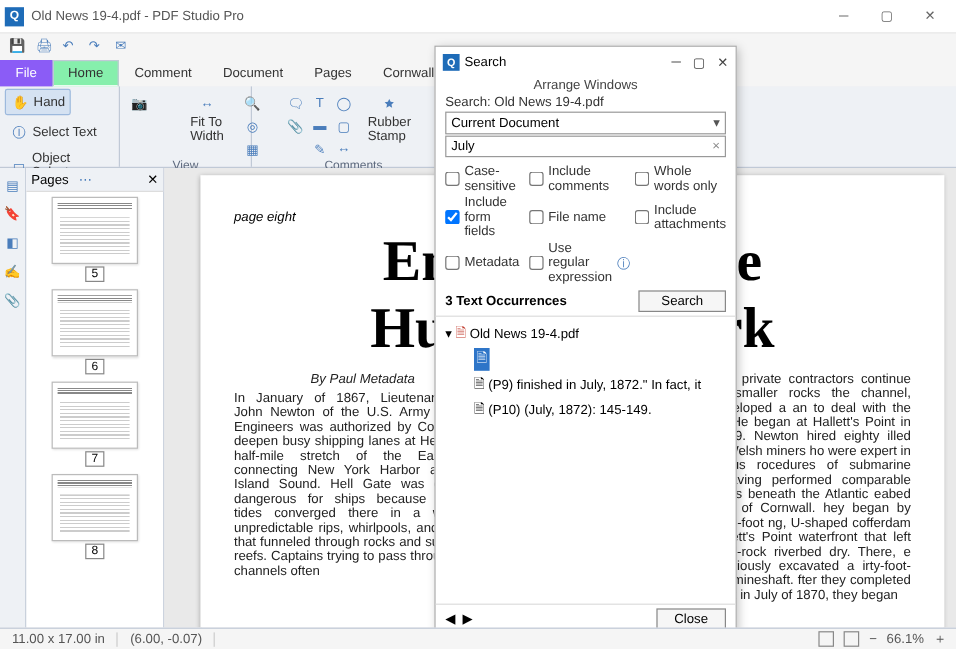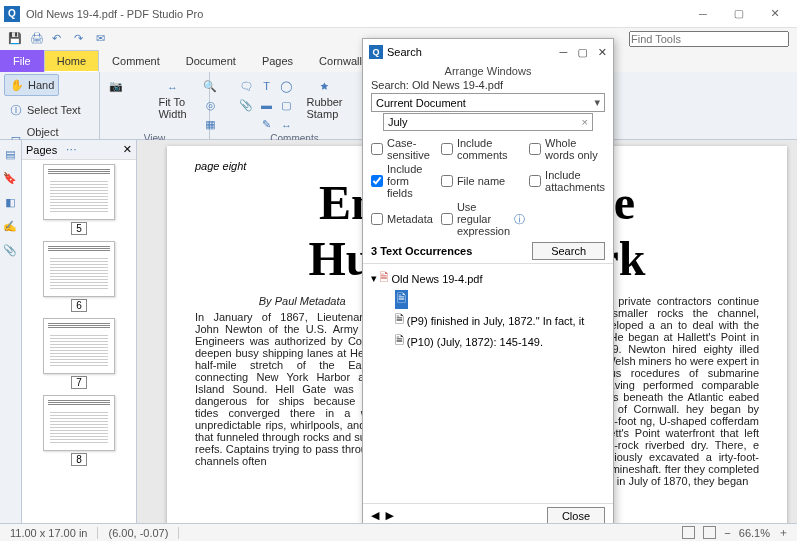--- a/index.html
+++ b/index.html
@@ -8,21 +8,21 @@
 .titlebar .appicon { width:16px; height:16px; background:#1e6cb8; color:#fff; display:flex; align-items:center; justify-content:center; font-size:10px; font-weight:bold; margin-right:6px;}
 .titlebar .title { color:#555; }
 .titlebar .winbtns { margin-left:auto; display:flex;}
 .titlebar .winbtns div { width:36px; height:28px; display:flex; align-items:center; justify-content:center; color:#666;}
 .qat { height:22px; background:#f5f5f5; display:flex; align-items:center; gap:8px; padding:0 8px; }
 .qat .qi { width:14px; height:14px; color:#4a7dbb;}
 .qat .find { margin-left:auto; color:#888; width:160px;}
 .ribbon-tabs { height:22px; background:#f5f5f5; display:flex; align-items:flex-end;}
 .ribbon-tabs .tab { padding:4px 12px; color:#333; border:1px solid transparent; }
 .ribbon-tabs .tab.file { background:#8b5cf6; color:#fff;}
-.ribbon-tabs .tab.active { background:#fde047; border:1px solid #c0c9d6; border-bottom-color:#fff;}
+.ribbon-tabs .tab.active { background:#86efac; border:1px solid #c0c9d6; border-bottom-color:#fff;}
 .ribbon { height:68px; background:#eef1f5; border-bottom:1px solid #c0c9d6; display:flex;}
 .group { border-right:1px solid #c0c9d6; display:flex; flex-direction:column; align-items:center; padding:2px 4px;}
 .group .area { flex:1; display:flex; gap:4px; align-items:flex-start;}
 .group .glabel { font-size:10px; color:#5e6a7e; text-align:center; padding:1px 0;}
 .tbtn { display:flex; align-items:center; gap:3px; padding:2px 4px; color:#333;}
 .tbtn.sel { background:#d5e2f2; border:1px solid #9cb9dd; border-radius:2px; }
 .vbtn { display:flex; flex-direction:column; align-items:center; justify-content:center; width:52px; color:#333; gap:2px; font-size:10px; padding-top:4px;}
 .ico { width:16px; height:16px; display:inline-flex; align-items:center; justify-content:center; color:#4a7dbb;}
 .fastsign { flex:1; padding:4px 10px; display:flex; flex-direction:column; gap:2px; align-items:flex-start; font-family:'Segoe Script',cursive;}
 .fsline { display:flex; align-items:center; gap:4px; color:#333; font-style:italic;}
@@ -32,34 +32,34 @@
 .pages-hdr { height:20px; display:flex; align-items:center; padding:0 4px; background:#eef1f5; border-bottom:1px solid #ddd;}
 .pages-hdr .x { margin-left:auto;}
 .thumbs { flex:1; overflow:hidden; padding:4px; display:flex; flex-direction:column; align-items:center; gap:6px;}
 .thumb { display:flex; flex-direction:column; align-items:center;}
 .thumb .pg { width:72px; height:56px; background:#fff; border:1px solid #bbb; box-shadow:1px 1px 2px rgba(0,0,0,0.15); position:relative;}
 .thumb .pg::before{content:"";position:absolute;top:4px;left:4px;right:4px;height:6px;background:repeating-linear-gradient(to bottom,#888 0,#888 1px,transparent 1px,transparent 2px);}
 .thumb .pg::after{content:"";position:absolute;top:16px;left:6px;right:6px;bottom:6px;background:repeating-linear-gradient(to bottom,#ccc 0,#ccc 1px,transparent 1px,transparent 3px);}
 .thumb .num { border:1px solid #888; padding:0 4px; margin-top:2px; font-size:10px;}
 .docarea { flex:1; background:#e9e9e9; position:relative; overflow:hidden;}
 .page { position:absolute; top:6px; left:30px; right:10px; height:520px; background:#fff; box-shadow:0 1px 4px rgba(0,0,0,0.3); padding:14px 28px 14px 28px;}
-.page .pe { font-style:italic; font-size:11px;}
+.page .pe { font-style:italic; font-size:11px;margin-top:15px;}
 .page h1 { font-family:'Times New Roman',serif; font-size:48px; font-weight:700; text-align:center; line-height:1.05; margin-top:6px;}
 .cols { display:flex; gap:14px; margin-top:10px; font-family:'Times New Roman',serif; font-size:11px; text-align:justify; color:#222;}
 .col { flex:1;}
 .byline { text-align:center; font-style:italic; margin-bottom:4px;}
 .searchdlg { position:absolute; left:362px; top:38px; width:252px; height:490px; background:#fff; border:1px solid #aaa; box-shadow:2px 2px 8px rgba(0,0,0,0.25);}
 .searchdlg .tbar { height:26px; display:flex; align-items:center; padding:0 6px; gap:4px;}
 .searchdlg .tbar .si { width:14px; height:14px; background:#1e6cb8; color:#fff; display:flex; align-items:center; justify-content:center; font-size:9px; font-weight:bold;}
 .searchdlg .tbar .ctrls { margin-left:auto; display:flex; gap:10px; color:#444;}
 .arrw { text-align:center; padding:0 8px; color:#444;}
 .srow { padding:2px 8px; color:#333;}
 .combo { margin:0 8px; border:1px solid #999; padding:2px 4px; display:flex; align-items:center;}
 .combo .dd { margin-left:auto; color:#555;}
-.tin { margin:1px 20px 4px; border:1px solid #999; padding:2px 4px; display:flex; align-items:center;}
+.tin { margin:1px 8px 4px; border:1px solid #999; padding:2px 4px; display:flex; align-items:center;}
 .tin .clr { margin-left:auto; color:#888;}
 .opts { display:grid; grid-template-columns:1fr 1fr 1fr; gap:2px 4px; padding:2px 8px;}
 .opts label { display:flex; align-items:center; gap:4px; color:#333; font-size:10.5px;}
 .opts input[type=checkbox]{width:12px;height:12px;}
 .obar { display:flex; align-items:center; padding:3px 8px; border-bottom:1px solid #ddd;}
 .obar .occ { font-weight:bold;}
 .obar .sbtn { margin-left:auto; border:1px solid #888; padding:2px 18px; background:#f6f6f6;}
 .acts { text-align:right; padding:3px 8px; border-bottom:1px solid #ddd;}
 .tree { padding:4px 8px; font-size:11px;}
 .tree .node { display:flex; align-items:center; gap:3px; padding:1px 0;}
@@ -82,21 +82,20 @@
     <div>✕</div>
   </div>
 </div>
 
 <div class="qat">
   <span class="qi">💾</span>
   <span class="qi">🖨</span>
   <span class="qi">↶</span>
   <span class="qi">↷</span>
   <span class="qi">✉</span>
-  <input class="find" placeholder="Find Tools" style="">
 </div>
 
 <div class="ribbon-tabs">
   <div class="tab file">File</div>
   <div class="tab active">Home</div>
   <div class="tab">Comment</div>
   <div class="tab">Document</div>
   <div class="tab">Pages</div>
   <div class="tab">Cornwall</div>
 </div>

